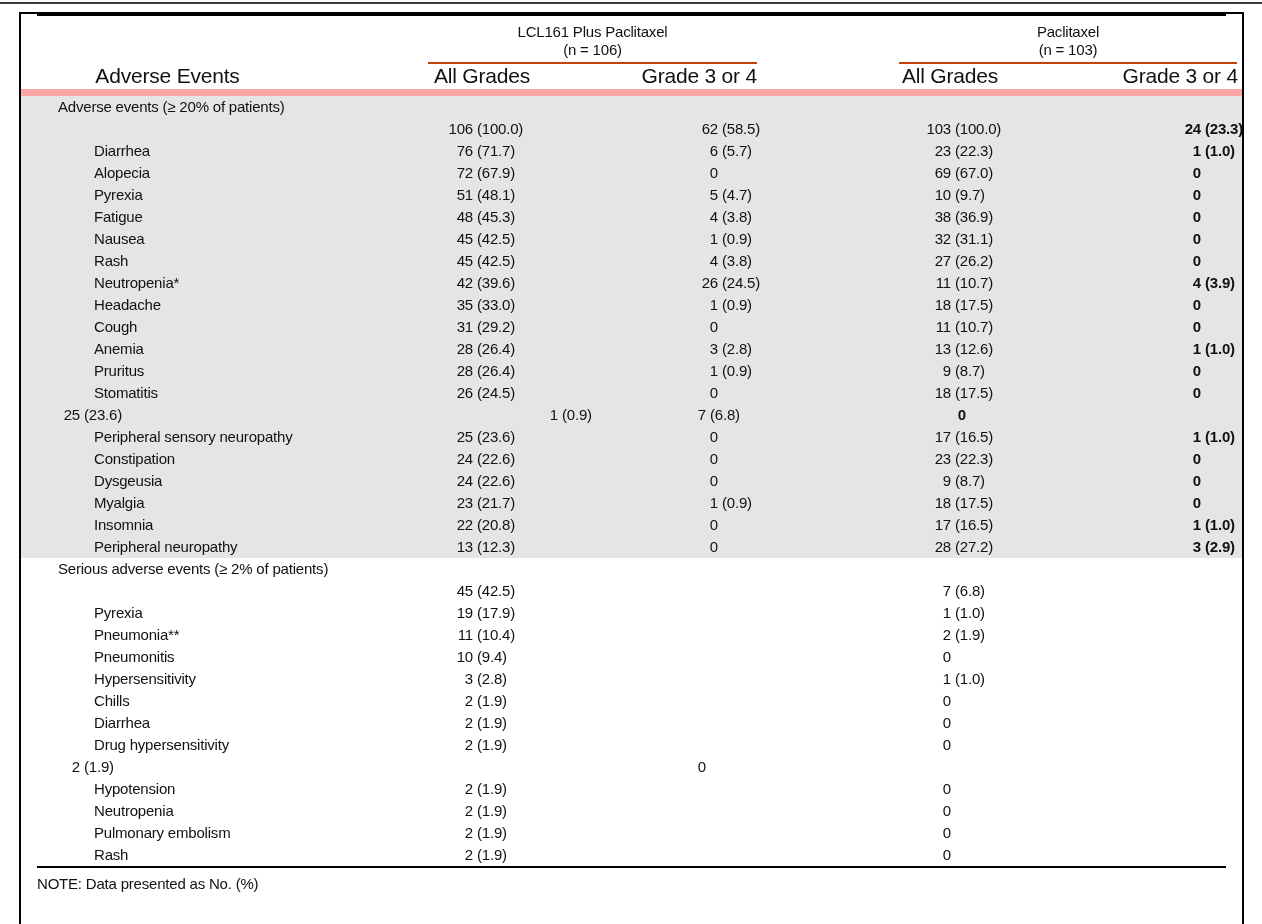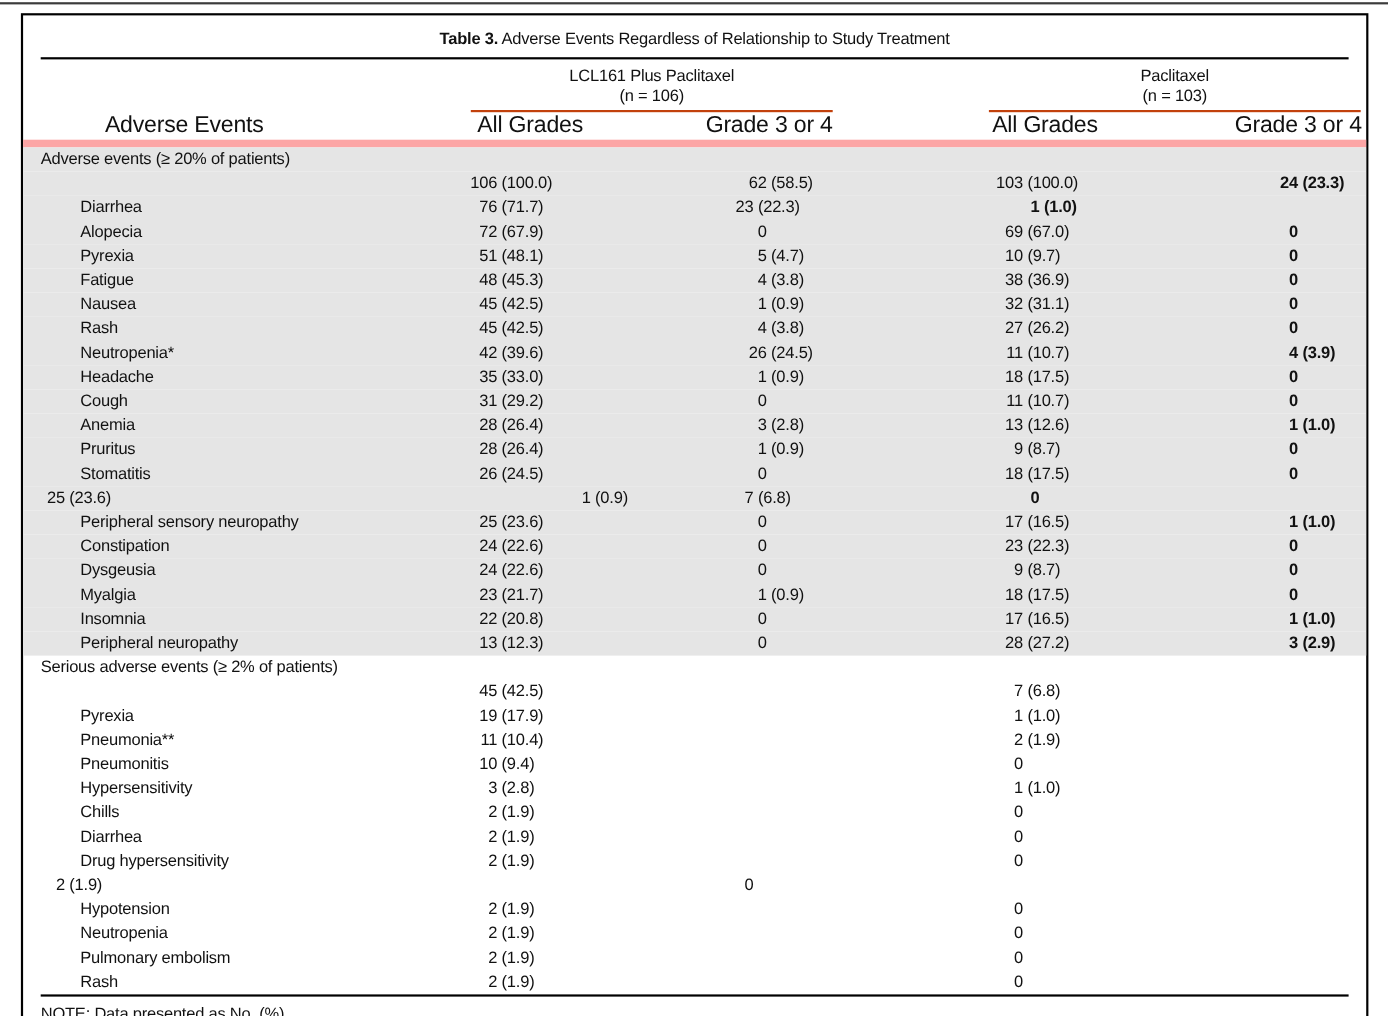--- a/index.html
+++ b/index.html
@@ -34,21 +34,21 @@
   .g2 { margin: 0 5px 0 80px; }
   .chrow { height: 32px; border-bottom: 7px solid #fca5a5; font-size: 21px; }
   .ch { display: flex; align-items: flex-end; padding-bottom: 6px; white-space: nowrap; }
   .ch1 { justify-content: center; padding-right: 100px; }
   .ch2 { justify-content: center; padding-right: 24px; }
   .ch3 { justify-content: flex-end; padding-right: 62px; }
   .ch4 { justify-content: center; padding-left: 27px; }
   .ch5 { justify-content: flex-end; padding-right: 4px; }
   .trow {
     display: grid; grid-template-columns: 393px 160px 245px 235px 188px;
-    height: 22px; font-size: 15px; line-height: 22px;
+    height: 22px; font-size: 15px; line-height: 22px; padding-left: 21px;
   }
   .shaded { background: #e5e5e5; }
   .cell { white-space: nowrap; overflow: hidden; }
   .section-label { grid-column: 1 / 6; }
   .ind0 { padding-left: 16px; }
   .ind1 { padding-left: 34px; margin-top: 28px; }
   .ind2 { padding-left: 52px; }
   .v .count { display: inline-block; width: 30px; text-align: right; }
   .v .pct { display: inline-block; margin-left: 4px; }
   .v2 { padding-left: 8px; }
@@ -58,24 +58,20 @@
   .bottom-rule { border-top: 2px solid #000; margin: 0 16px; height: 0; }
   .note { font-size: 15px; padding: 7px 0 0 16px; white-space: nowrap; }
 </style>
 </head>
 <body>
 
 <div class="top-line"></div>
 
 <div class="frame">
 
-  <div class="title-row">
-    <span class="title-label">Table 3.</span>
-    <span>Adverse Events Regardless of Relationship to Study Treatment</span>
-  </div>
   <div class="title-rule"></div>
 
   <div class="hgrid grow">
     <div></div>
     <div class="group-cell1">
       <div class="ginner g1">
         <div>LCL161 Plus Paclitaxel</div>
         <div>(n = 106)</div>
       </div>
     </div>
@@ -102,20 +98,21 @@
       <div class="trow shaded">
         <div class="cell name ind1">Total</div>
         <div class="cell v v2"><span class="count">106</span><span class="pct">(100.0)</span></div>
         <div class="cell v v3"><span class="count">62</span><span class="pct">(58.5)</span></div>
         <div class="cell v v4"><span class="count">103</span><span class="pct">(100.0)</span></div>
         <div class="cell v v5"><span class="count">24</span><span class="pct">(23.3)</span></div>
       </div>
       <div class="trow shaded">
         <div class="cell name ind2">Diarrhea</div>
         <div class="cell v v2"><span class="count">76</span><span class="pct">(71.7)</span></div>
+        <div class="cell v v3"><span class="count">6</span><span class="pct">(5.7)</span></div>
         <div class="cell v v4"><span class="count">23</span><span class="pct">(22.3)</span></div>
         <div class="cell v v5"><span class="count">1</span><span class="pct">(1.0)</span></div>
       </div>
       <div class="trow shaded">
         <div class="cell name ind2">Alopecia</div>
         <div class="cell v v2"><span class="count">72</span><span class="pct">(67.9)</span></div>
         <div class="cell v v3"><span class="count">0</span><span class="pct"></span></div>
         <div class="cell v v4"><span class="count">69</span><span class="pct">(67.0)</span></div>
         <div class="cell v v5"><span class="count">0</span><span class="pct"></span></div>
       </div>

